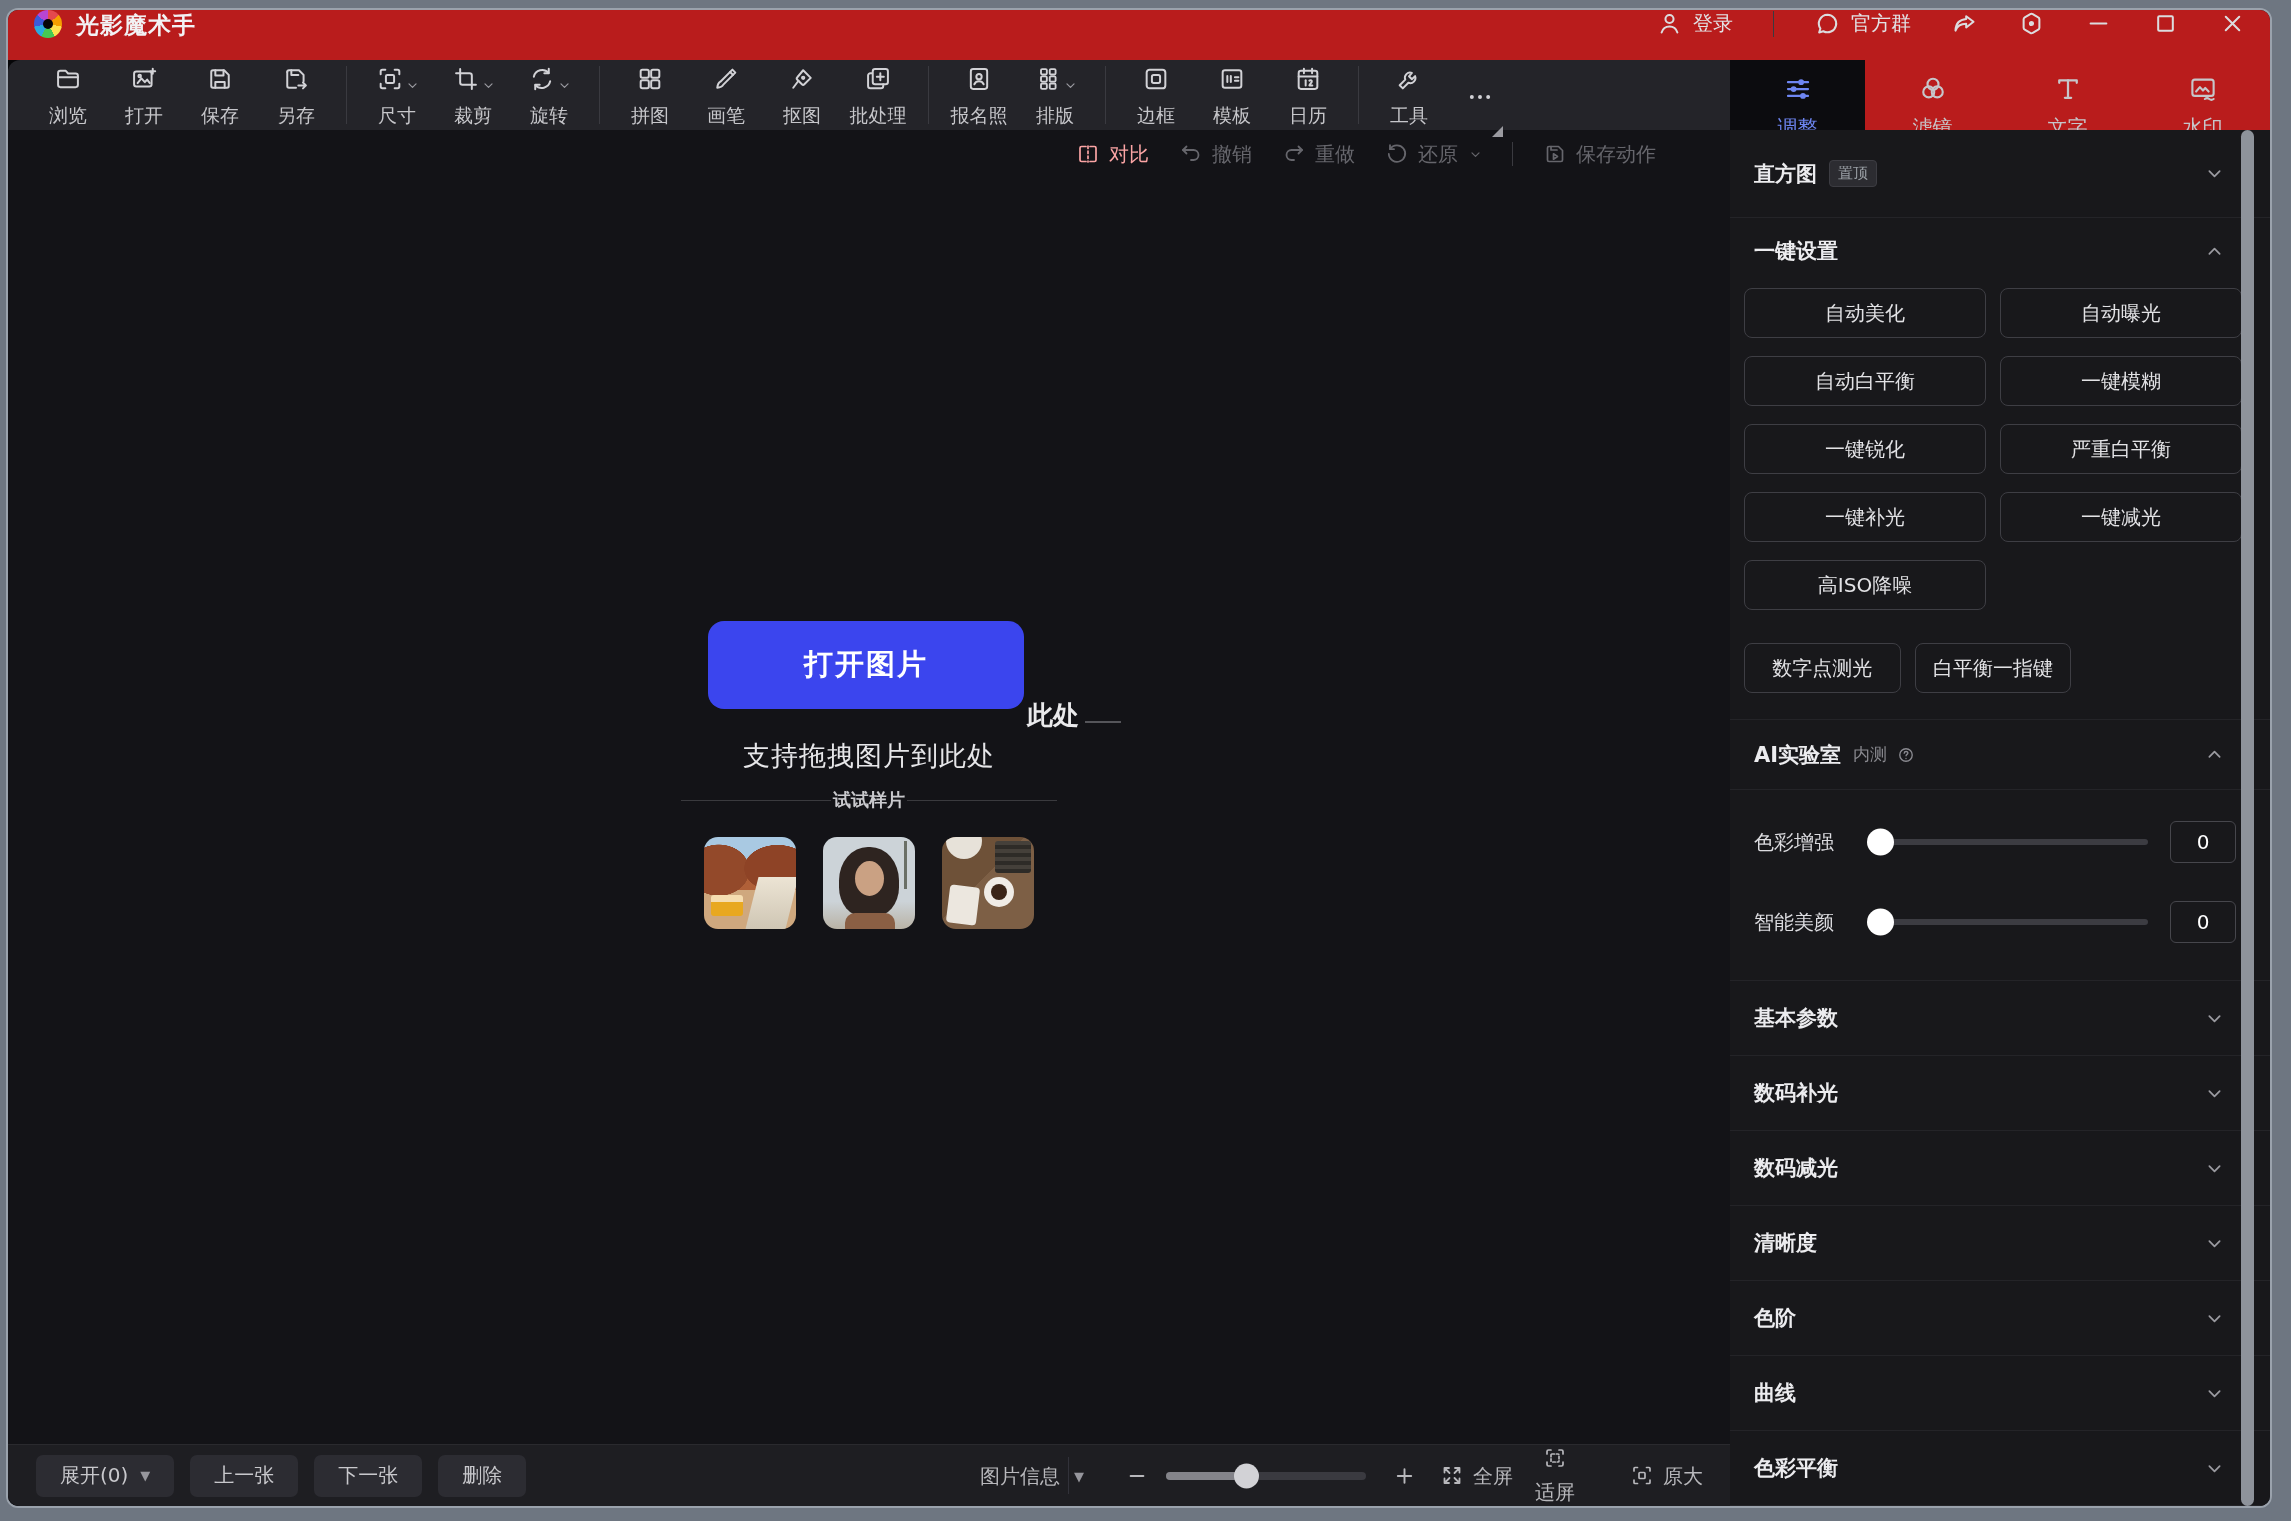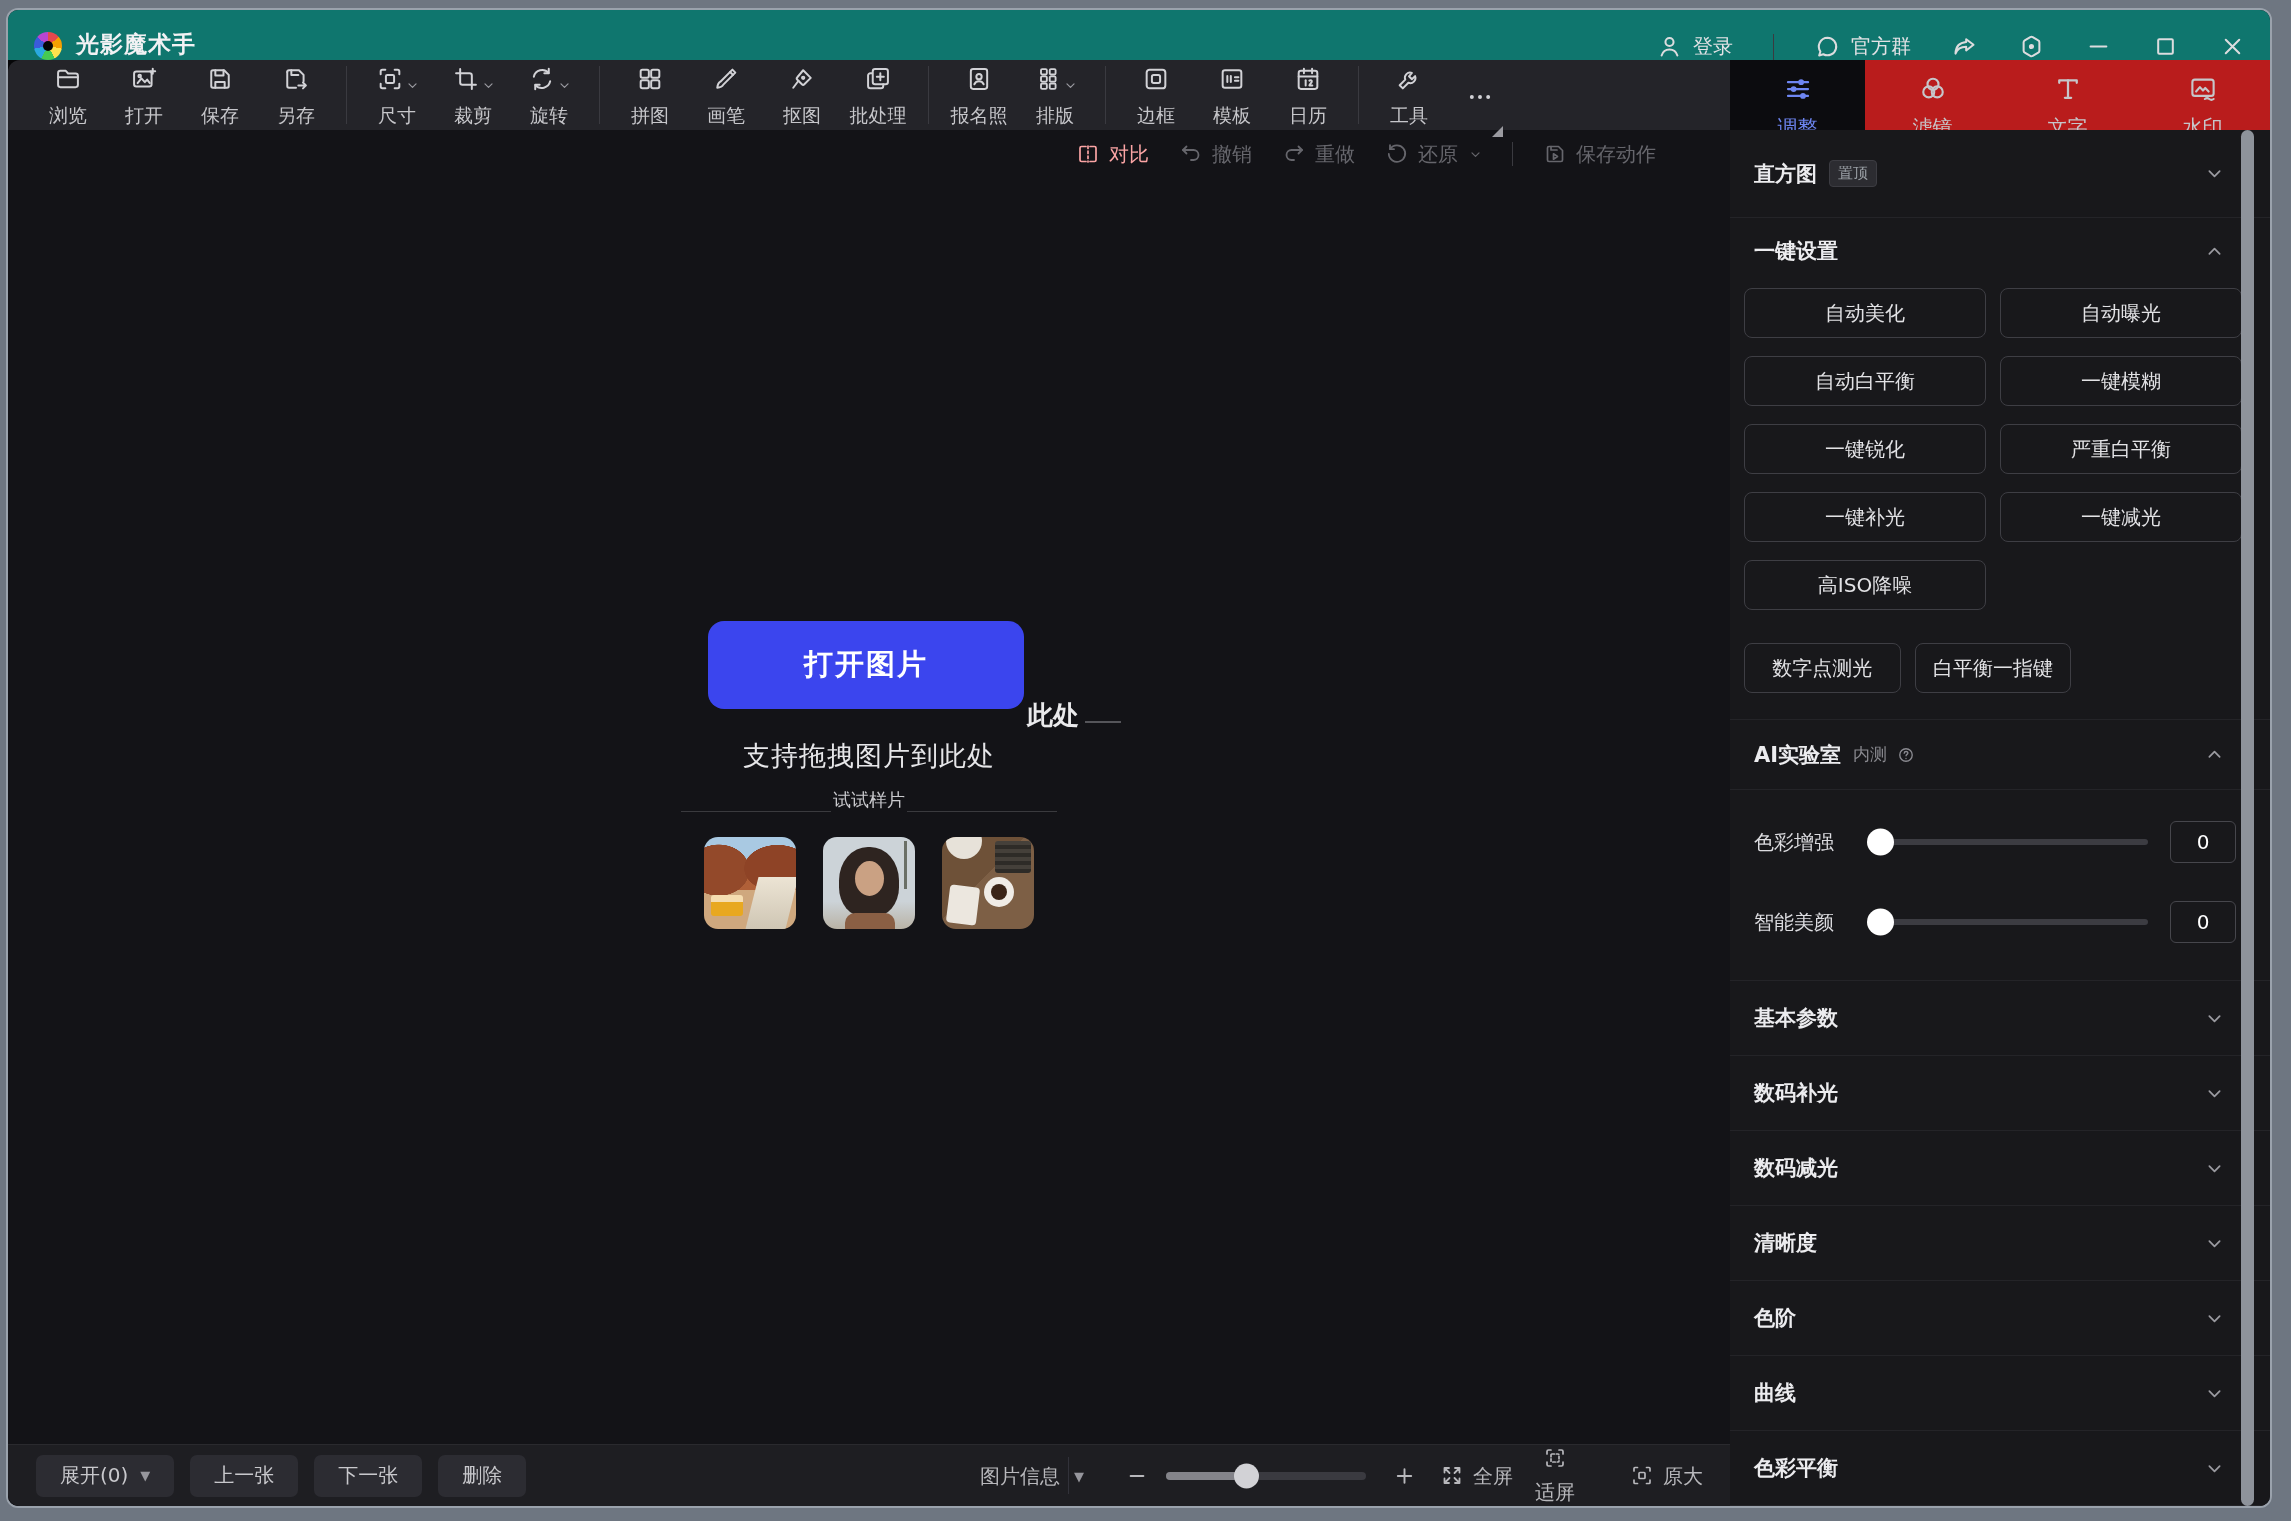--- a/index.html
+++ b/index.html
@@ -9,21 +9,21 @@
     font-family:"DejaVu Sans","Liberation Sans",sans-serif;
     position:relative; overflow:hidden;
   }
   .window {
     position:absolute; left:6px; top:8px; width:2266px; height:1500px;
     background:#131317; border:2px solid #9aa2ac; border-radius:12px;
     overflow:hidden; display:flex; flex-direction:column;
   }
   
   .titlebar {
-    height:50px; background:#0f766e; display:flex; align-items:flex-end;
+    height:50px; background:#b91c1c; display:flex; align-items:flex-start;
     padding:0 24px 0 26px; flex:0 0 auto; color:#e8e8ea;
   }
   .logo {
     width:28px; height:28px; border-radius:50%;
     background:conic-gradient(#e5484d 0 14%,#f59f00 14% 28%,#ffe14d 28% 42%,#46c954 42% 58%,#2aa9e0 58% 72%,#3b5bdb 72% 86%,#b845d1 86% 100%);
     position:relative; margin-right:14px; flex:0 0 auto;
   }
   .logo::after { content:""; position:absolute; inset:9px; border-radius:50%; background:#060608; }
   .app-title { font-size:23px; font-weight:bold; color:#f2f2f4; letter-spacing:1px; }
   .tb-right { margin-left:auto; display:flex; align-items:center; gap:40px; }
@@ -83,21 +83,21 @@
     position:absolute; left:1019px; top:520px; font-size:26px;
     font-weight:bold; color:#eaeaec;
   }
   .ghost-dash { position:absolute; left:1077px; top:543px; width:36px; height:2px; background:#55555a; }
   .drag-hint {
     position:absolute; left:50%; transform:translateX(-50%); top:560px;
     font-size:27px; color:#e6e6e9; letter-spacing:1px; white-space:nowrap;
   }
   .samples-row {
     position:absolute; left:50%; transform:translateX(-50%); top:610px;
-    display:flex; align-items:flex-end; gap:2px;
+    display:flex; align-items:center; gap:2px;font-weight:bold;
   }
   .samples-line { width:150px; height:1px; background:#3a3a3e; }
   .samples-label { font-size:18px; color:#c9c9cd; white-space:nowrap; }
   .thumbs {
     position:absolute; left:50%; transform:translateX(-50%); top:659px;
     display:flex; gap:27px;
   }
   .thumb { width:92px; height:92px; border-radius:14px; overflow:hidden; position:relative; flex:0 0 auto; }
   .thumb1 {
     background-image:

